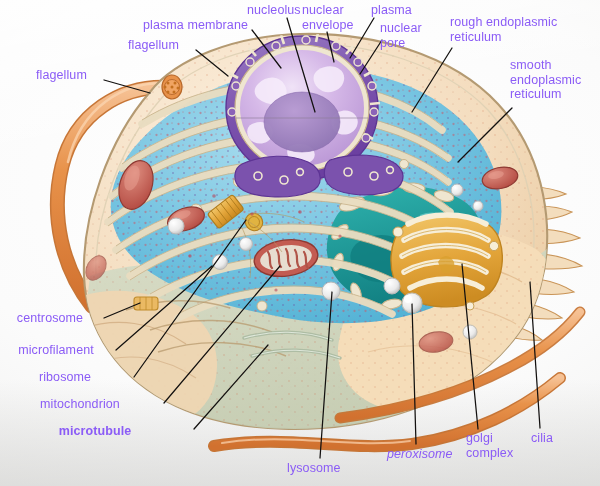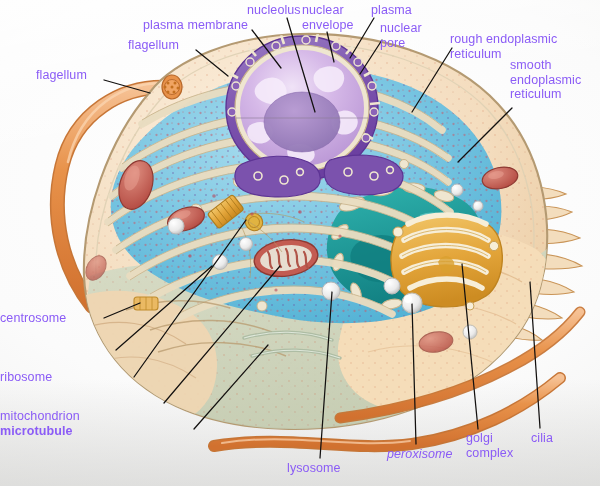--- a/index.html
+++ b/index.html
@@ -22,21 +22,21 @@
 
   
   .lbl{
     position:absolute;
     font-size:12.5px;
     line-height:14.5px;
     color:#8b5cf6;
     white-space:pre;
     letter-spacing:.1px;
   }
-  .lbl.r{text-align:left;}
+  .lbl.r{text-align:center;}
 
   svg.art{position:absolute;left:0;top:0;width:600px;height:486px;}
   svg.leaders{position:absolute;left:0;top:0;width:600px;height:486px;pointer-events:none;}
   .leader{stroke:#12100f;stroke-width:1.25;fill:none;stroke-linecap:round;}
 </style>
 </head>
 <body>
 
 <div id="stage">
 
@@ -472,28 +472,29 @@
 
   <div class="lbl" style="left:36px;  top:68px;">flagellum</div>
   <div class="lbl" style="left:128px; top:38px;">flagellum</div>
   <div class="lbl" style="left:143px; top:18px;">plasma membrane</div>
   <div class="lbl" style="left:247px; top:3px;">nucleolus</div>
   <div class="lbl" style="left:302px; top:3px;">nuclear
 envelope</div>
   <div class="lbl" style="left:371px; top:3px;">plasma</div>
   <div class="lbl" style="left:380px; top:21px;">nuclear
 pore</div>
-  <div class="lbl" style="left:450px; top:32px;">rough endoplasmic
+  <div class="lbl" style="left:450px; top:15px;">rough endoplasmic
 reticulum</div>
   <div class="lbl" style="left:510px; top:58px;">smooth
 endoplasmic
 reticulum</div>
   <div class="lbl r" style="left:0px;   top:311px; width:100px;">centrosome</div>
+  <div class="lbl r" style="left:0px;   top:343px; width:112px;">microfilament</div>
   <div class="lbl r" style="left:0px;   top:370px; width:130px;">ribosome</div>
-  <div class="lbl r" style="left:0px;   top:409px; width:160px;">mitochondrion</div>
+  <div class="lbl r" style="left:0px;   top:397px; width:160px;">mitochondrion</div>
   <div class="lbl r" style="left:0px;   top:424px; width:190px;font-weight:bold;">microtubule</div>
   <div class="lbl" style="left:287px; top:461px;">lysosome</div>
   <div class="lbl" style="left:387px; top:447px;font-style:italic;">peroxisome</div>
   <div class="lbl" style="left:466px; top:431px;">golgi
 complex</div>
   <div class="lbl" style="left:531px; top:431px;">cilia</div>
 
 </div>
 
 </body></html>

